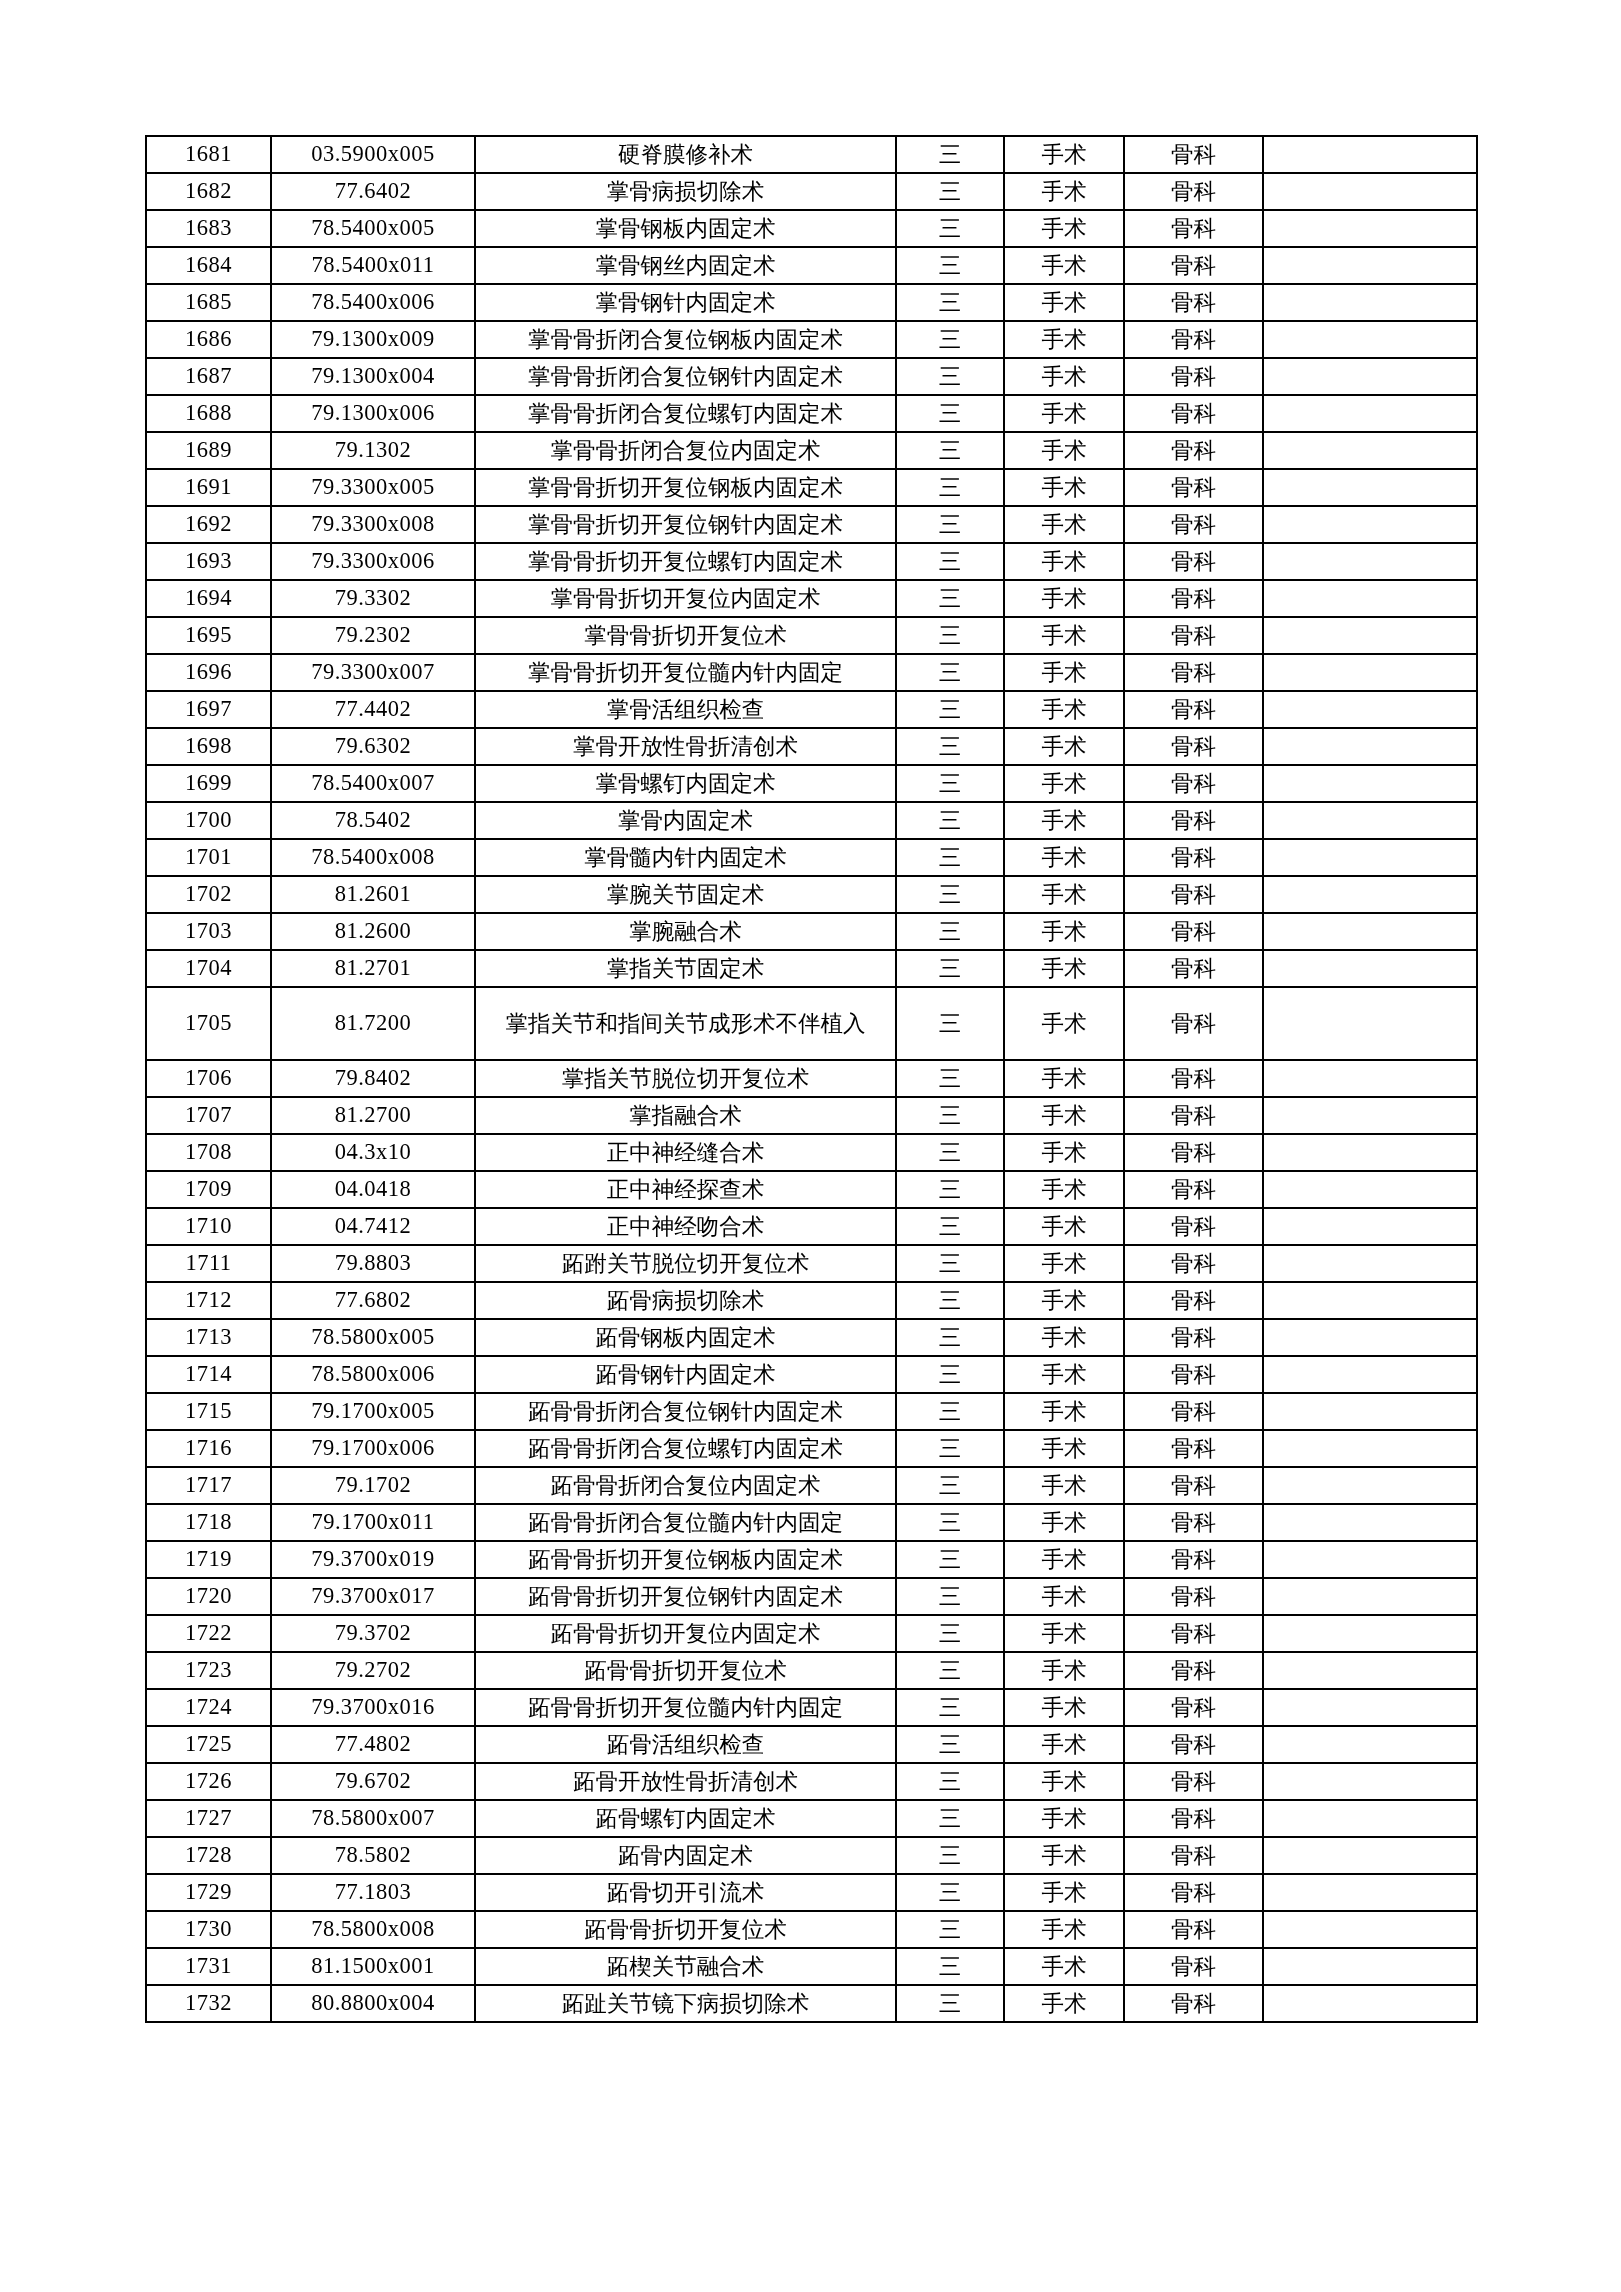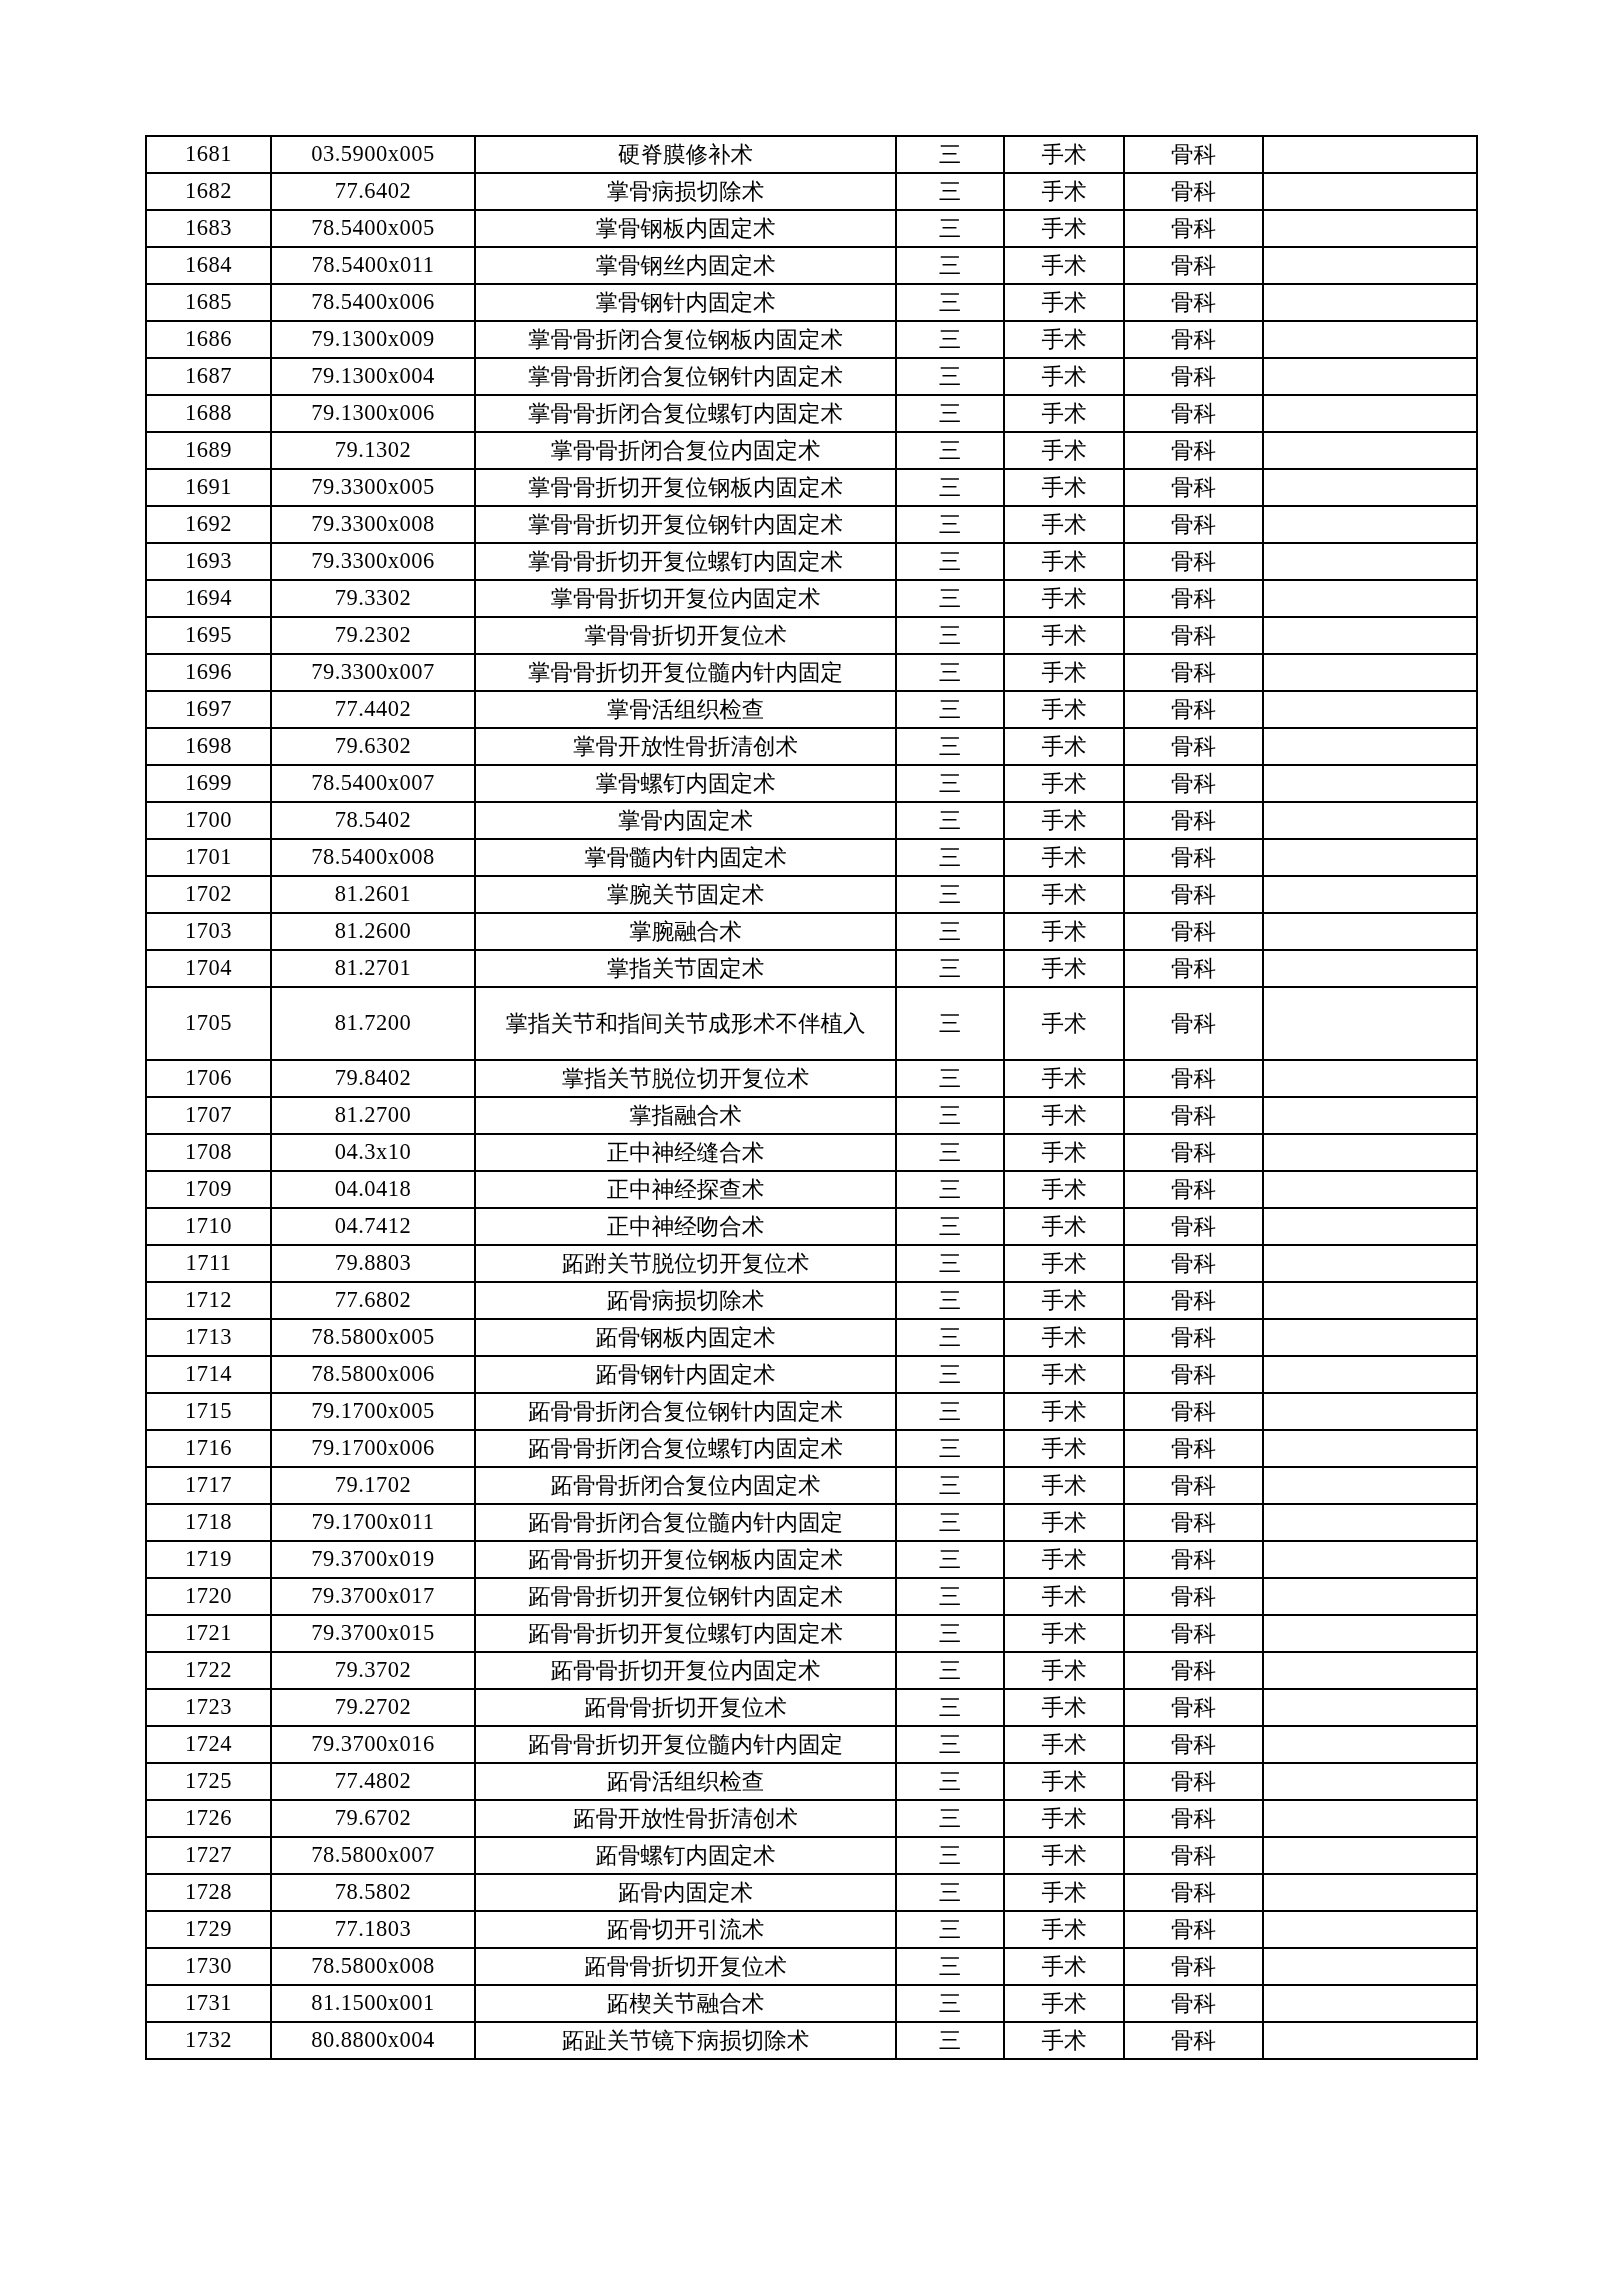--- a/index.html
+++ b/index.html
@@ -400,29 +400,20 @@
         <tr>
           <td class="c-seq">1720</td>
           <td class="c-code">79.3700x017</td>
           <td class="c-name">跖骨骨折切开复位钢针内固定术</td>
           <td class="c-level">三</td>
           <td class="c-type">手术</td>
           <td class="c-dept">骨科</td>
           <td class="c-blank"></td>
         </tr>
         <tr>
-          <td class="c-seq">1721</td>
-          <td class="c-code">79.3700x015</td>
-          <td class="c-name">跖骨骨折切开复位螺钉内固定术</td>
-          <td class="c-level">三</td>
-          <td class="c-type">手术</td>
-          <td class="c-dept">骨科</td>
-          <td class="c-blank"></td>
-        </tr>
-        <tr>
           <td class="c-seq">1722</td>
           <td class="c-code">79.3702</td>
           <td class="c-name">跖骨骨折切开复位内固定术</td>
           <td class="c-level">三</td>
           <td class="c-type">手术</td>
           <td class="c-dept">骨科</td>
           <td class="c-blank"></td>
         </tr>
         <tr>
           <td class="c-seq">1723</td>

